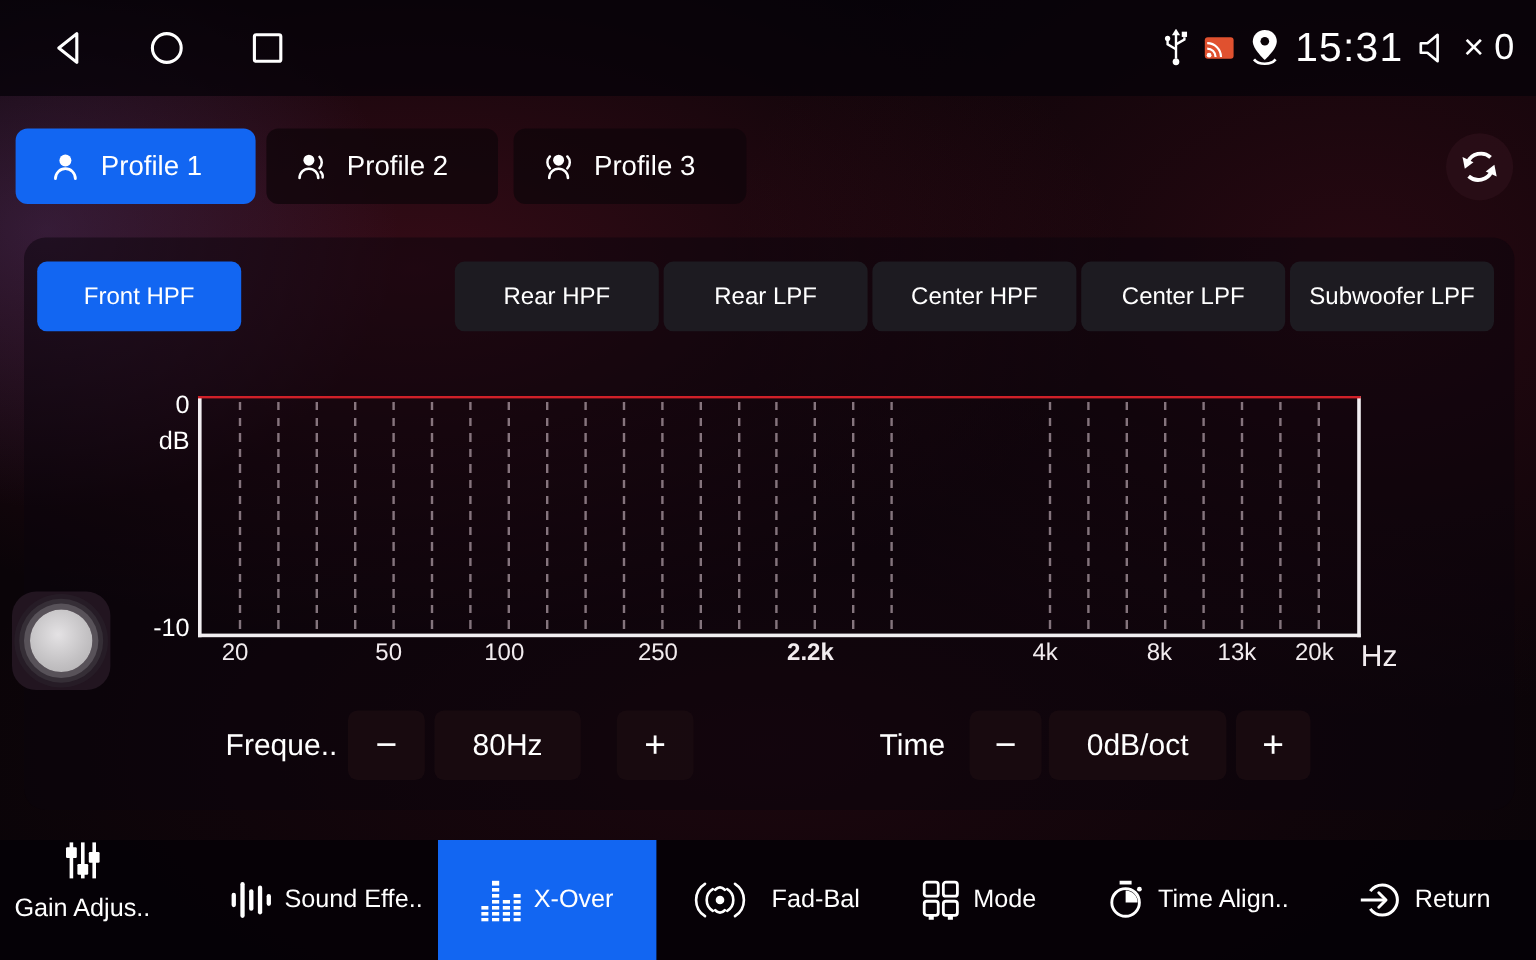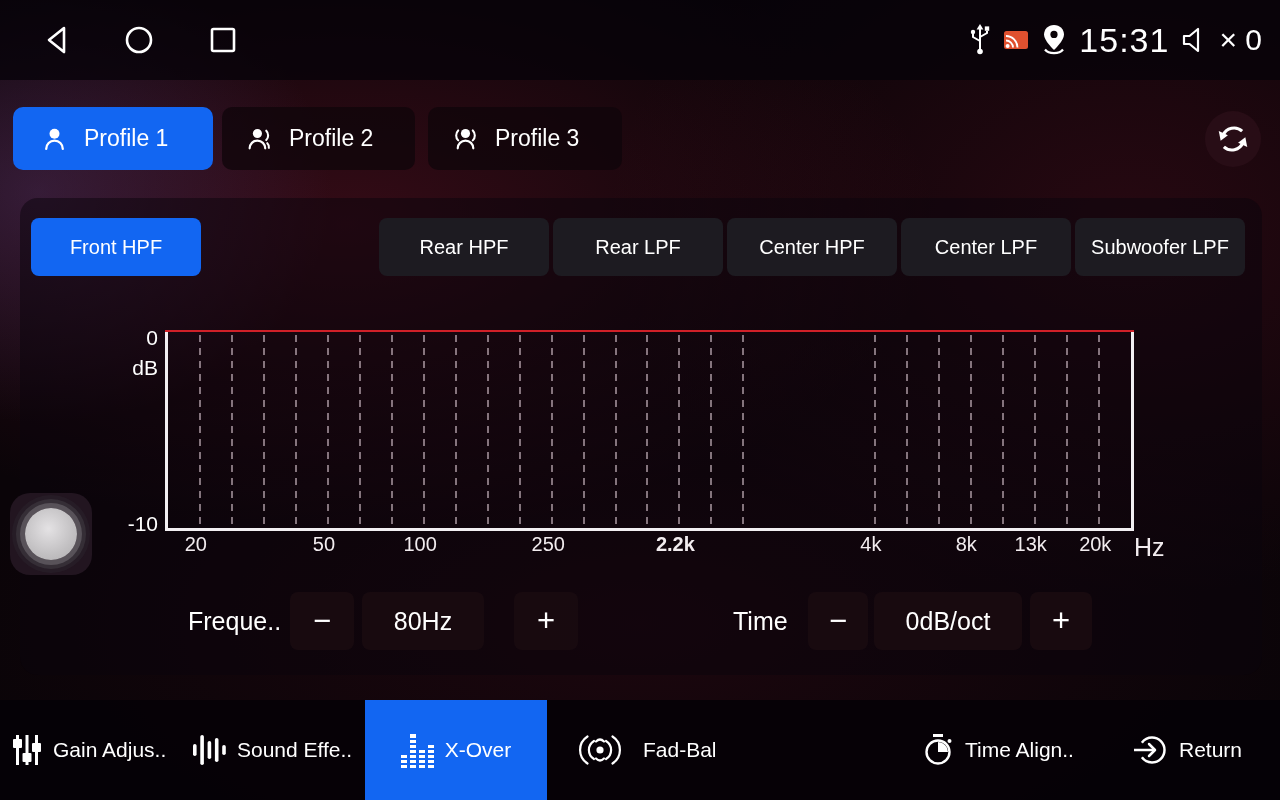--- a/index.html
+++ b/index.html
@@ -252,21 +252,21 @@
   <div class="btn-sq" style="left:290px;width:64px;">−</div>
   <div class="val-box" style="left:362px;width:122px;">80Hz</div>
   <div class="btn-sq" style="left:514px;width:64px;">+</div>
 
   <div class="ctl-label" style="left:733px;">Time</div>
   <div class="btn-sq" style="left:808px;width:60px;">−</div>
   <div class="val-box" style="left:874px;width:148px;">0dB/oct</div>
   <div class="btn-sq" style="left:1030px;width:62px;">+</div>
 
   <div class="bottombar">
-    <div class="bitem" style="left:12px;">
+    <div class="bitem" style="left:12px;flex-direction:column;">
       <span>
         <svg width="30" height="34" viewBox="0 0 30 34" fill="#fff">
           <rect x="4" y="2" width="3" height="30"></rect>
             <rect x="13.5" y="2" width="3" height="30"></rect>
             <rect x="23" y="2" width="3" height="30"></rect>
           <rect x="1" y="6" width="9" height="9" rx="1"></rect>
             <rect x="10.5" y="20" width="9" height="9" rx="1"></rect>
             <rect x="20" y="10" width="9" height="9" rx="1"></rect>
         </svg>
       </span>
@@ -319,20 +319,35 @@
             <path d="M38 7 A 10.5 10.5 0 0 1 38 25"></path>
             <path d="M44.5 2.5 A 16 16 0 0 1 44.5 29.5"></path>
             <path d="M28 7.5 Q32 3.5 36 7.5"></path>
             <path d="M28 24.5 Q32 28.5 36 24.5"></path>
           </g>
           <circle cx="32" cy="16" r="3.6" fill="#fff"></circle>
         </svg>
       </span>
       <span>Fad-Bal</span>
     </div>
+    <div class="bitem" style="left:768px;">
+      <span>
+        <svg width="32" height="34" viewBox="0 0 30 32">
+          <g fill="none" stroke="#fff" stroke-width="2.2">
+            <rect x="2" y="2" width="11" height="11" rx="2"></rect>
+            <rect x="17" y="2" width="11" height="11" rx="2"></rect>
+            <rect x="2" y="17" width="11" height="11" rx="2"></rect>
+            <rect x="17" y="17" width="11" height="11" rx="2"></rect>
+          </g>
+          <rect x="5.5" y="28" width="4" height="3.5" fill="#fff"></rect>
+          <rect x="20.5" y="28" width="4" height="3.5" fill="#fff"></rect>
+        </svg>
+      </span>
+      <span>Mode</span>
+    </div>
     <div class="bitem" style="left:922px;">
       <span>
         <svg width="32" height="34" viewBox="0 0 32 34">
           <line x1="11" y1="2.5" x2="21" y2="2.5" stroke="#fff" stroke-width="3"></line>
           <circle cx="16" cy="19" r="11.5" fill="none" stroke="#fff" stroke-width="2.4"></circle>
           <path d="M16 19 L16 9 A 10 10 0 0 1 26 19 Z" fill="#fff"></path>
           <circle cx="27.5" cy="8" r="2" fill="#fff"></circle>
         </svg>
       </span>
       <span>Time Align..</span>

